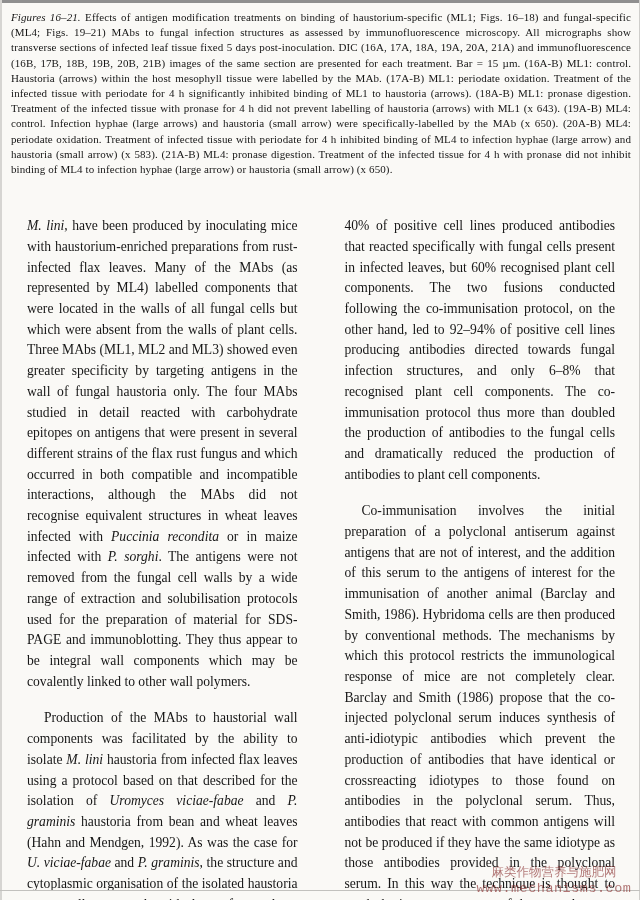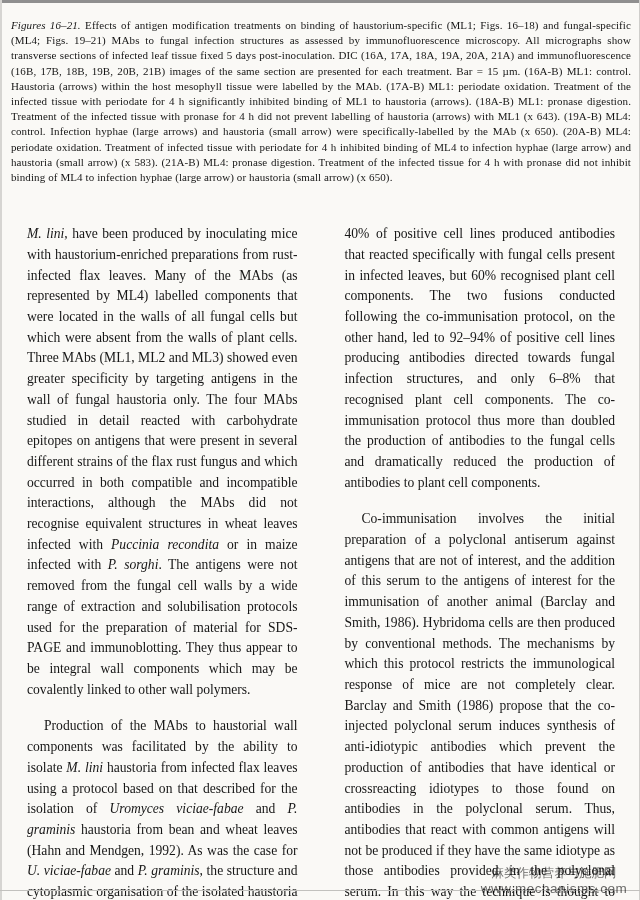--- a/index.html
+++ b/index.html
@@ -25,21 +25,21 @@
   }
   .edge-right {
     position: absolute; top: 0; right: 0; bottom: 0; width: 1px;
     background: #cfcecb;
   }
   .edge-bottom-line {
     position: absolute; left: 0; right: 0; bottom: 9px; height: 1px;
     background: #c2c1be;
   }
   .caption {
-    margin: 18px 9px 0 11px;
+    margin: 10px 9px 0 11px;
     font-size: 11px;
     line-height: 15.2px;
     text-align: justify;
     letter-spacing: 0.1px;
   }
   .body-cols {
     display: flex;
     gap: 15px;
     margin: 23px 9px 0 11px;
   }
@@ -51,22 +51,22 @@
     text-align: justify;
     hyphens: auto;
   }
   .col p { margin: 16px; }
   .col p.indent { text-indent: 17px; }
   .watermark {
     position: absolute;
     right: 2px; bottom: 3px;
     width: 168px;
     text-align: center;
-    font-family: Liberation Sans, sans-serif;
-    color: #000000;
+    font-family: Liberation Mono, monospace;
+    color: #7f1d1d;
     opacity: 0.6;
     pointer-events: none;
   }
   .watermark .wm1 { font-size: 12.5px; line-height: 15px; }
   .watermark .wm2 { font-size: 13.5px; line-height: 16px; letter-spacing: 0.5px; }
 </style>
 </head>
 <body>
 
 <div class="page">

